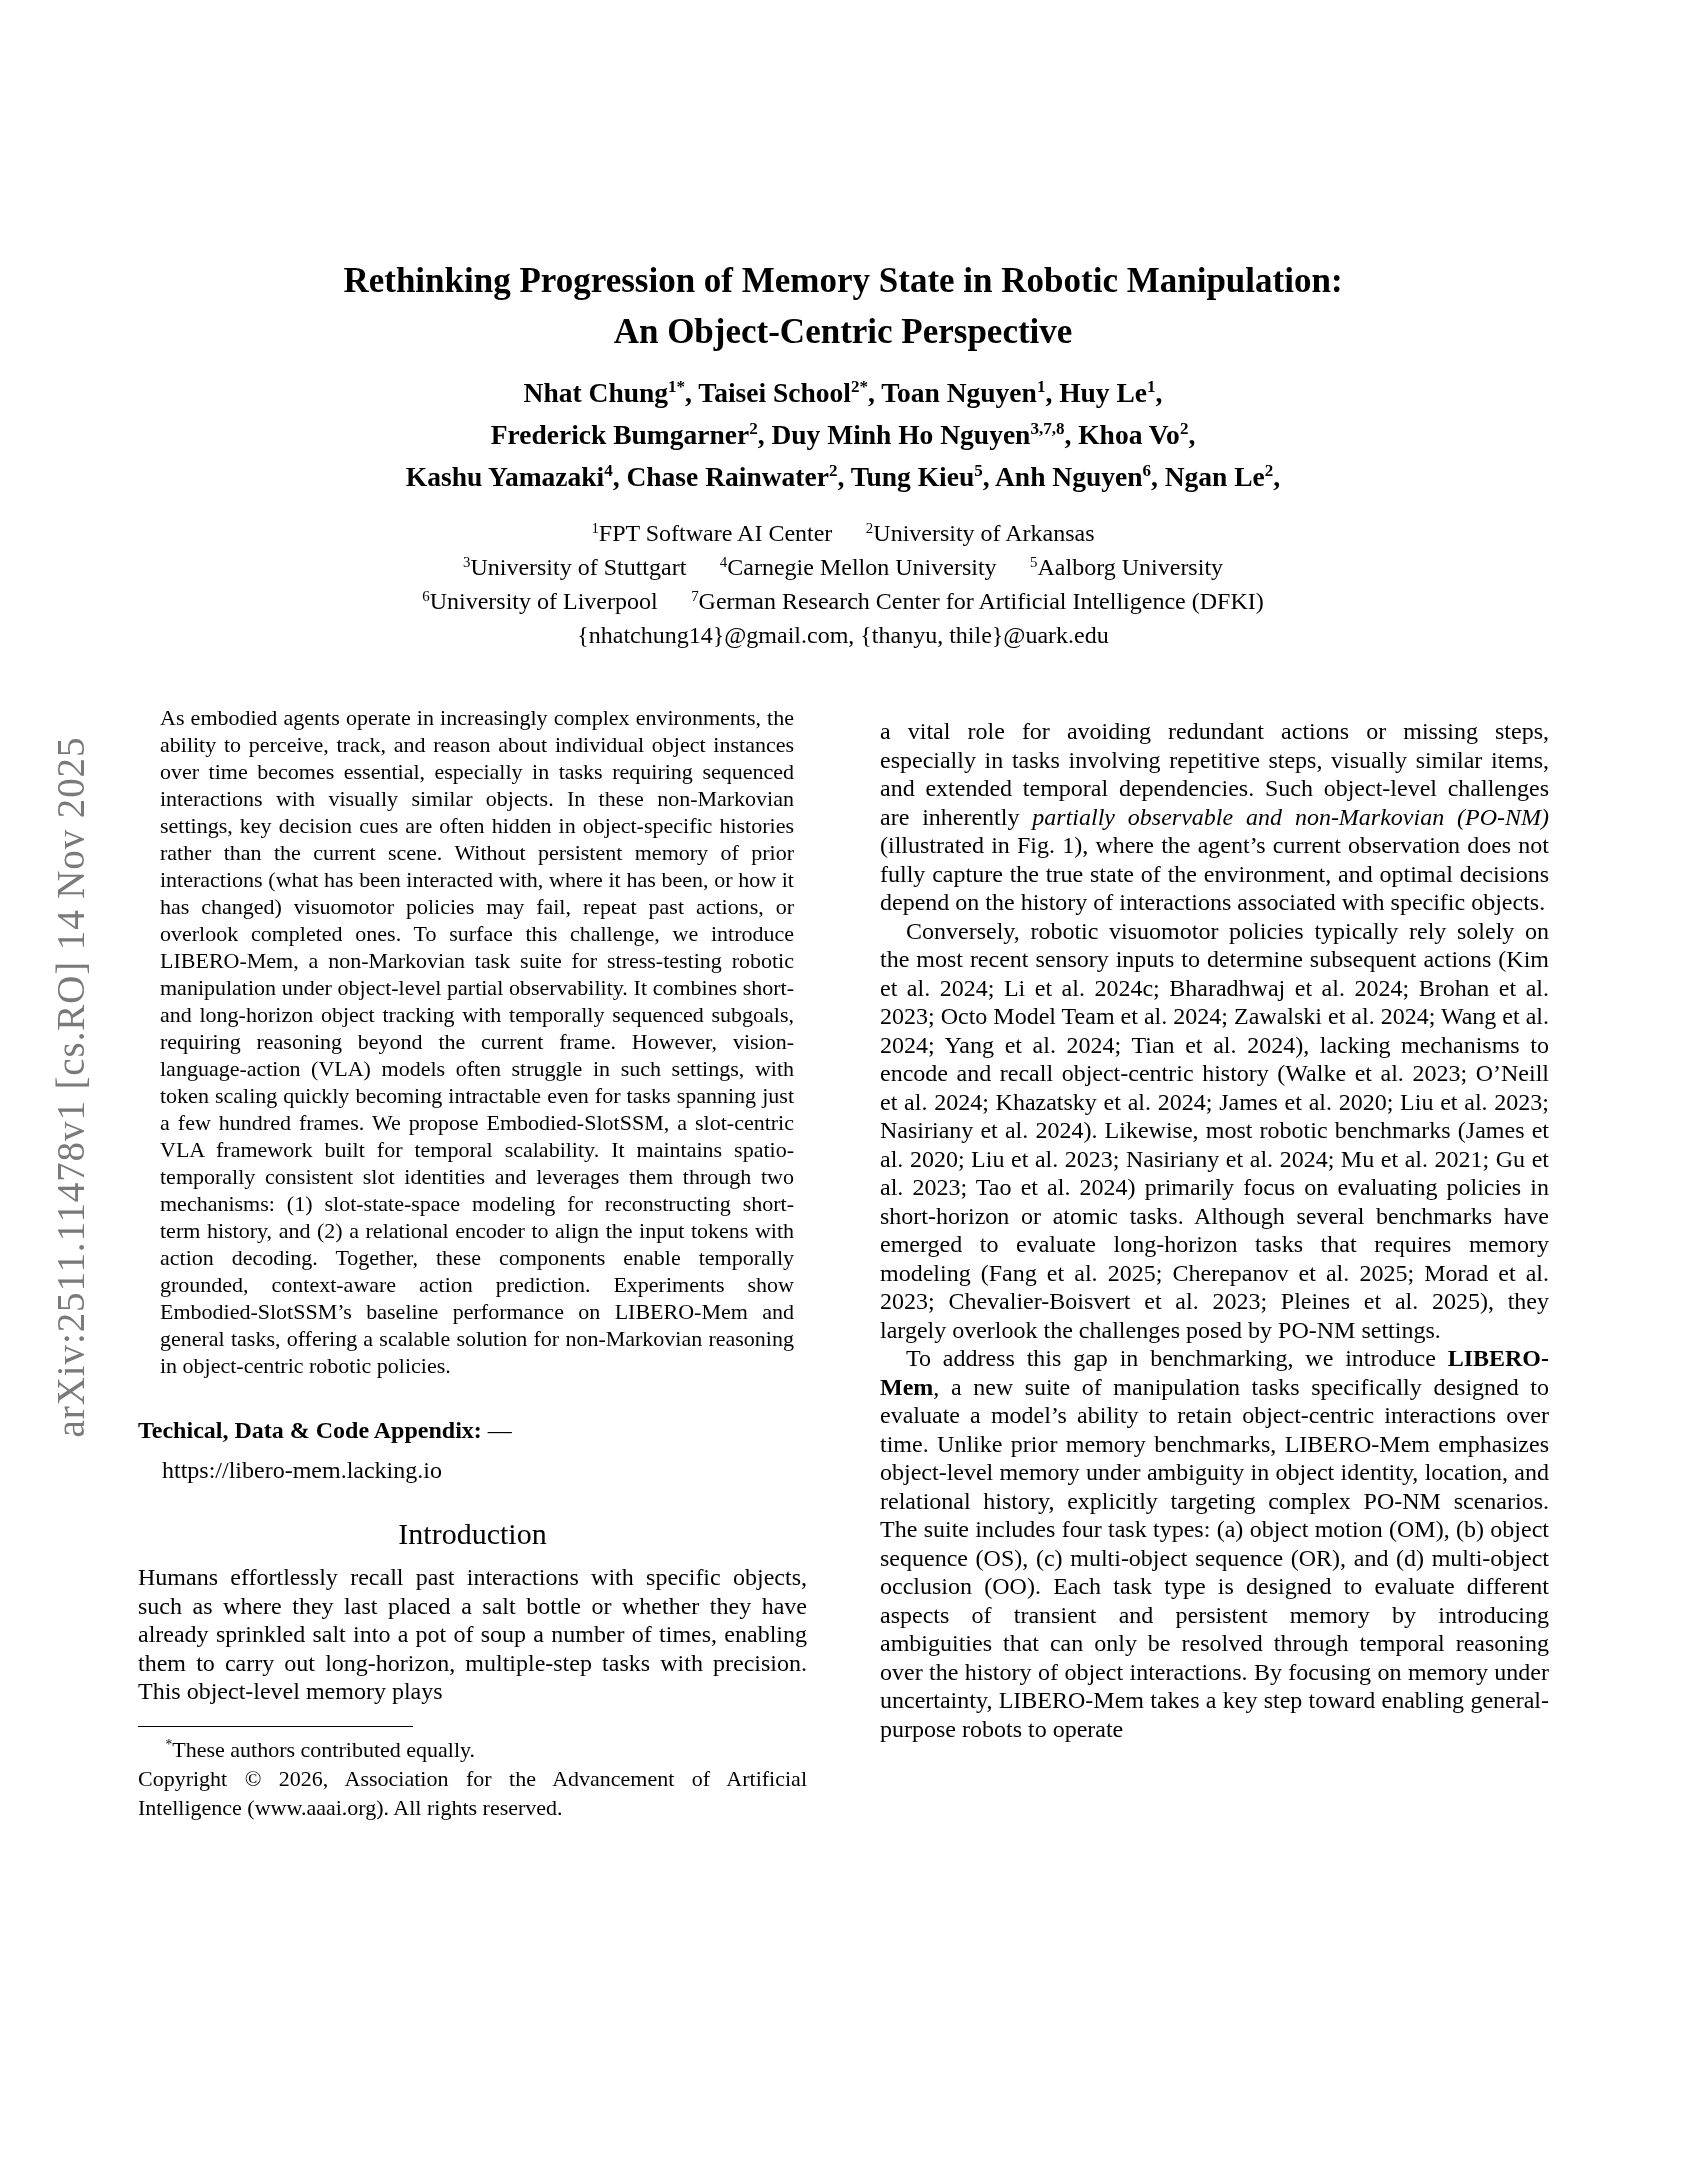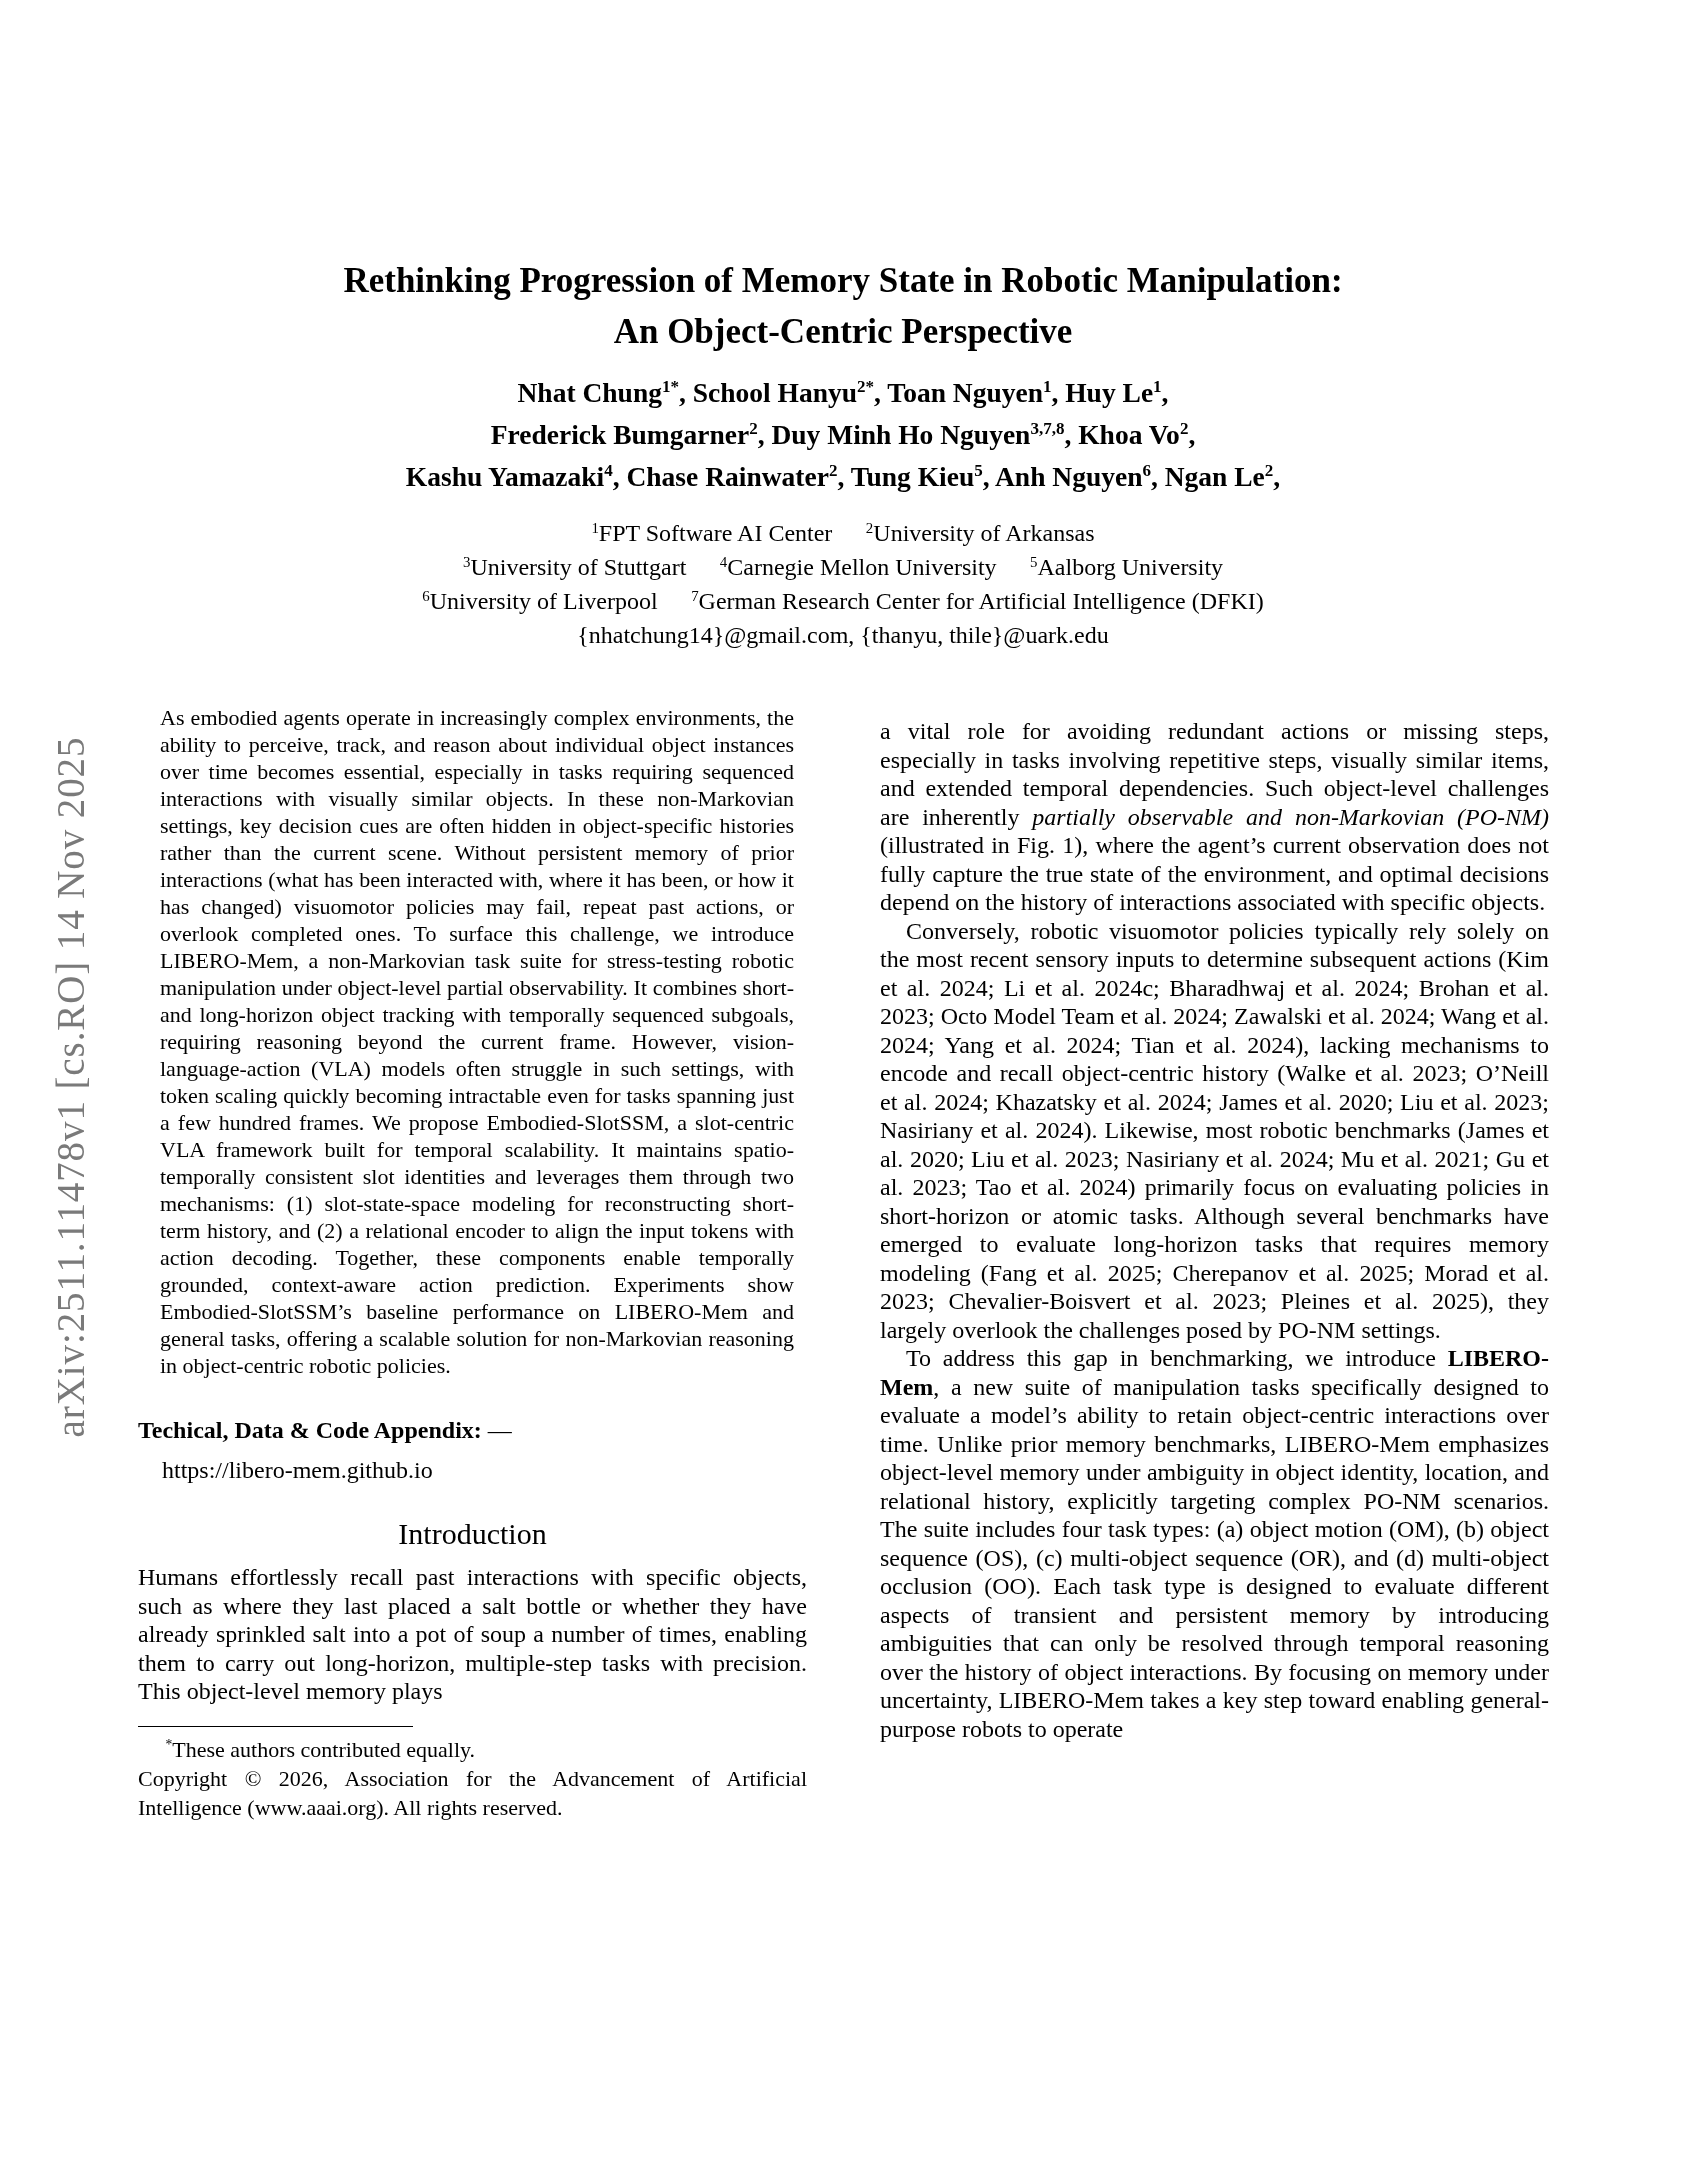--- a/index.html
+++ b/index.html
@@ -127,21 +127,21 @@
 
   <div class="header">
     <h1 class="title">
       <div>Rethinking Progression of Memory State in Robotic Manipulation:</div>
       <div>An Object-Centric Perspective</div>
     </h1>
 
     <div class="authors">
       <div class="author-line">
         <span class="author"><span>Nhat Chung</span><sup class="s">1*</sup><span>, </span></span>
-        <span class="author"><span>School Hanyu</span><sup class="s">2*</sup><span>, </span></span>
+        <span class="author"><span>Taisei School</span><sup class="s">2*</sup><span>, </span></span>
         <span class="author"><span>Toan Nguyen</span><sup class="s">1</sup><span>, </span></span>
         <span class="author"><span>Huy Le</span><sup class="s">1</sup><span>,</span></span>
       </div>
       <div class="author-line">
         <span class="author"><span>Frederick Bumgarner</span><sup class="s">2</sup><span>, </span></span>
         <span class="author"><span>Duy Minh Ho Nguyen</span><sup class="s">3,7,8</sup><span>, </span></span>
         <span class="author"><span>Khoa Vo</span><sup class="s">2</sup><span>,</span></span>
       </div>
       <div class="author-line">
         <span class="author"><span>Kashu Yamazaki</span><sup class="s">4</sup><span>, </span></span>
@@ -169,21 +169,21 @@
     </div>
 
     <div class="emails">{nhatchung14}@gmail.com, {thanyu, thile}@uark.edu</div>
   </div>
 
   <section class="col col-left">
     <p class="abstract-body">As embodied agents operate in increasingly complex environments, the ability to perceive, track, and reason about individual object instances over time becomes essential, especially in tasks requiring sequenced interactions with visually similar objects. In these non-Markovian settings, key decision cues are often hidden in object-specific histories rather than the current scene. Without persistent memory of prior interactions (what has been interacted with, where it has been, or how it has changed) visuomotor policies may fail, repeat past actions, or overlook completed ones. To surface this challenge, we introduce LIBERO-Mem, a non-Markovian task suite for stress-testing robotic manipulation under object-level partial observability. It combines short- and long-horizon object tracking with temporally sequenced subgoals, requiring reasoning beyond the current frame. However, vision-language-action (VLA) models often struggle in such settings, with token scaling quickly becoming intractable even for tasks spanning just a few hundred frames. We propose Embodied-SlotSSM, a slot-centric VLA framework built for temporal scalability. It maintains spatio-temporally consistent slot identities and leverages them through two mechanisms: (1) slot-state-space modeling for reconstructing short-term history, and (2) a relational encoder to align the input tokens with action decoding. Together, these components enable temporally grounded, context-aware action prediction. Experiments show Embodied-SlotSSM’s baseline performance on LIBERO-Mem and general tasks, offering a scalable solution for non-Markovian reasoning in object-centric robotic policies.</p>
 
     <p class="appendix-note">
       <b>Techical, Data &amp; Code Appendix:</b><span> —</span><br>
-      <span class="appendix-url">https://libero-mem.github.io</span>
+      <span class="appendix-url">https://libero-mem.lacking.io</span>
     </p>
 
     <h2 class="section-heading">Introduction</h2>
     <p class="body-par">Humans effortlessly recall past interactions with specific objects, such as where they last placed a salt bottle or whether they have already sprinkled salt into a pot of soup a number of times, enabling them to carry out long-horizon, multiple-step tasks with precision. This object-level memory plays</p>
 
     <div class="footnote">
       <div class="footnote-rule"></div>
       <p class="fn-equal"><sup class="s">*</sup><span>These authors contributed equally.</span></p>
       <p class="fn-copyright">Copyright © 2026, Association for the Advancement of Artificial Intelligence (www.aaai.org). All rights reserved.</p>
     </div>

